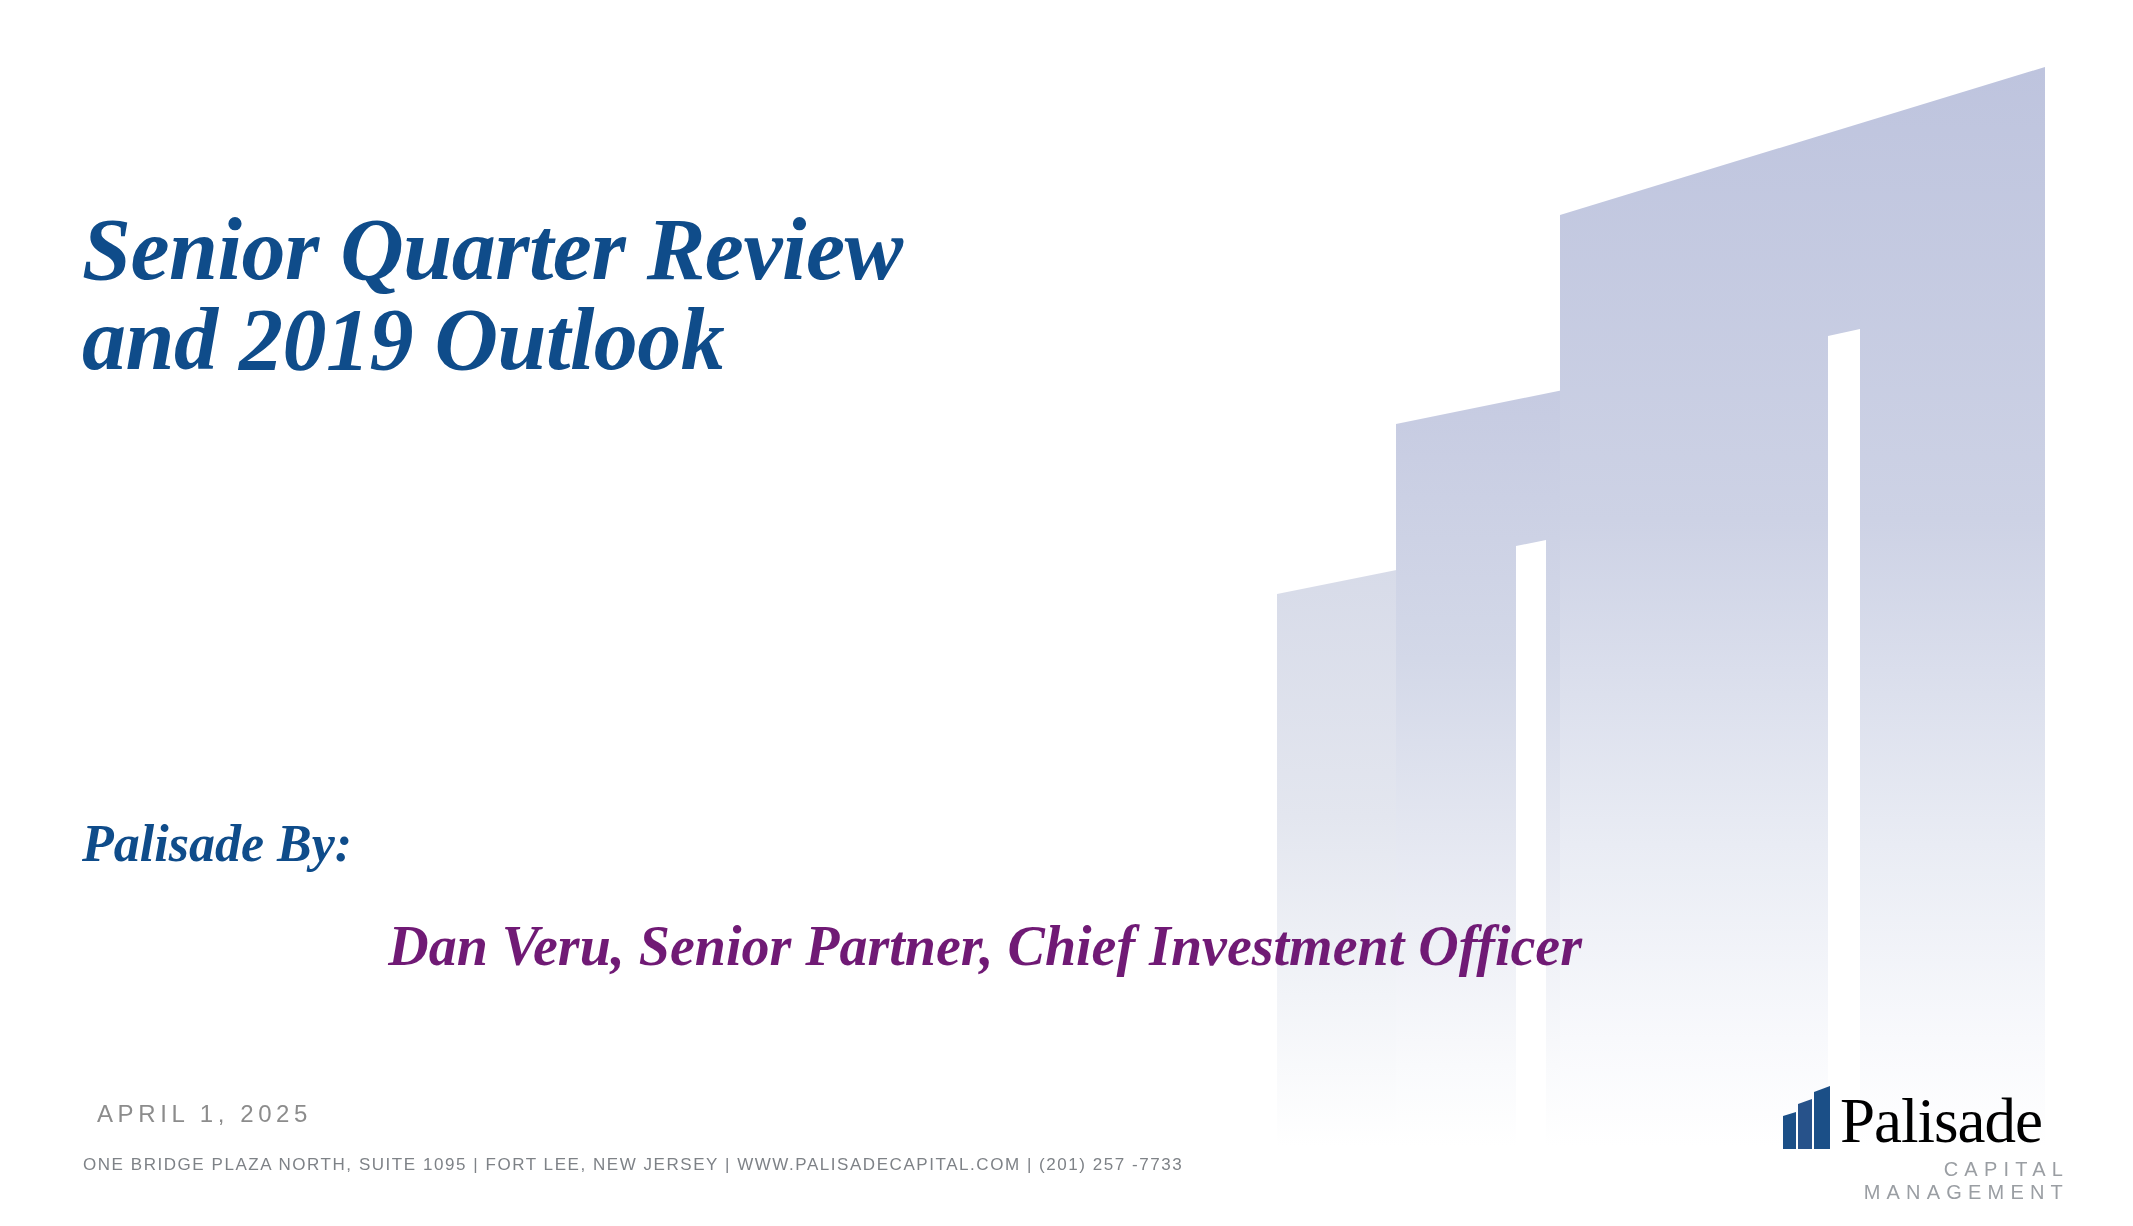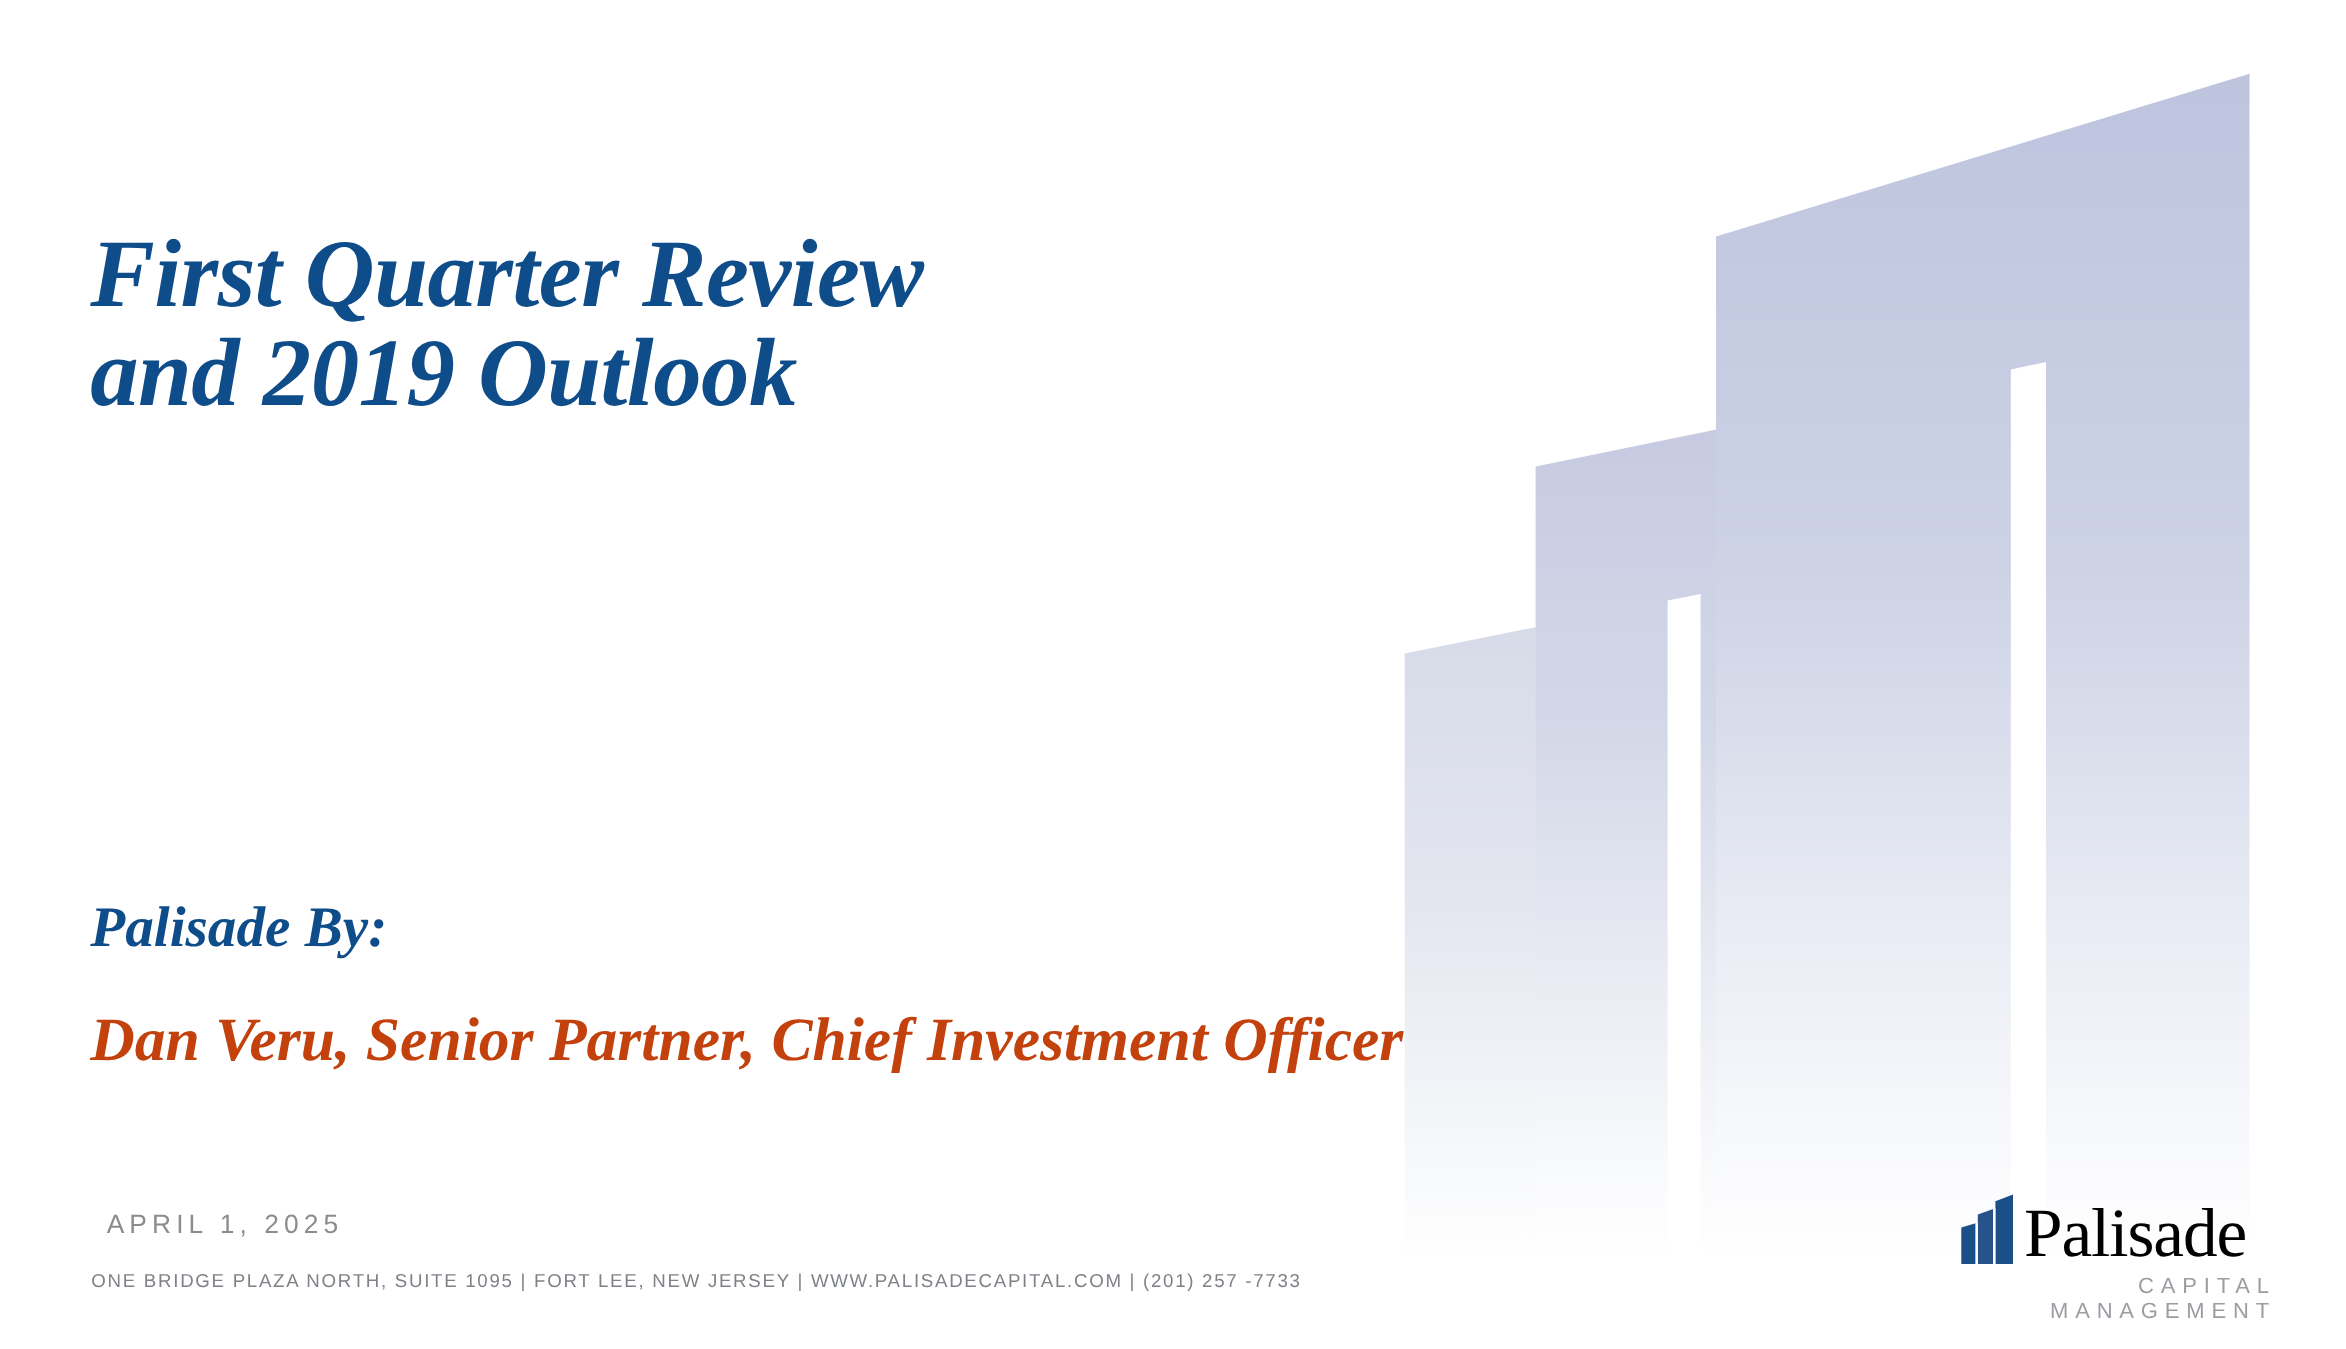--- a/index.html
+++ b/index.html
@@ -63,23 +63,24 @@
     color: #0F4C8A;
     white-space: nowrap;
   }
 
   #presenter-name {
     font-family: "Liberation Serif", "DejaVu Serif", serif;
     font-style: italic;
     font-weight: bold;
     font-size: 56px;
     line-height: 1.1;
-    color: #c2410c;
+    color: #701a75;
     white-space: nowrap;
     margin-top: 44px;
+    text-align: right;
   }
 
   
   #slide-date {
     position: absolute;
     left: 97px;
     top: 1100px;
     font-family: "Liberation Sans", sans-serif;
     font-size: 24px;
     font-weight: 400;
@@ -171,21 +172,21 @@
 
     <polygon points="1396,424 1828,336 1828,1146 1396,1146" fill="url(#barFadeMid)"></polygon>
 
     <polygon points="1560,215 2045,67 2045,1146 1560,1146" fill="url(#barFade)"></polygon>
 
     <polygon points="1828,336 1860,329 1860,1146 1828,1146" fill="#FFFFFF"></polygon>
     <polygon points="1516,546 1546,540 1546,1146 1516,1146" fill="#FFFFFF"></polygon>
   </svg>
 
   <div id="title-block">
-    <div class="title-line">First Quarter Review</div>
+    <div class="title-line">Senior Quarter Review</div>
     <div class="title-line">and 2019 Outlook</div>
   </div>
 
   <div id="presenter-block">
     <div id="presented-by-label">Palisade By:</div>
     <div id="presenter-name">Dan Veru, Senior Partner, Chief Investment Officer</div>
   </div>
 
   <div id="slide-date">APRIL 1, 2025</div>
 

